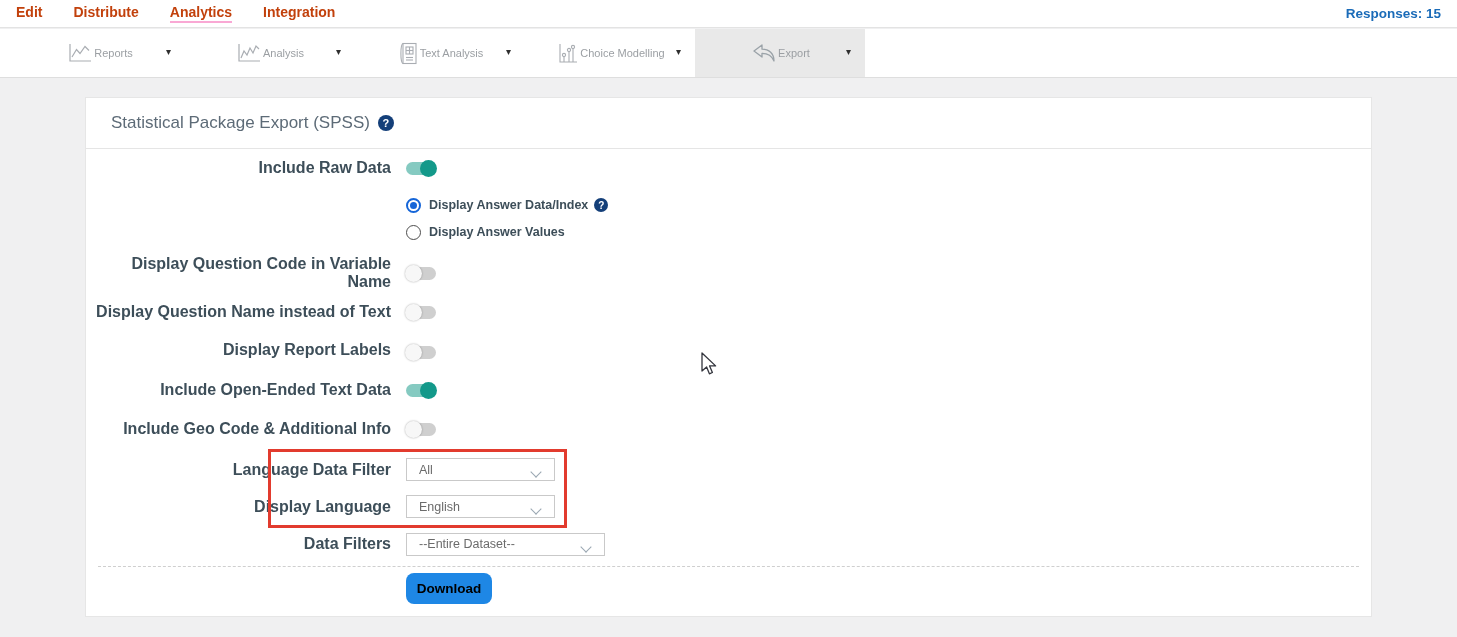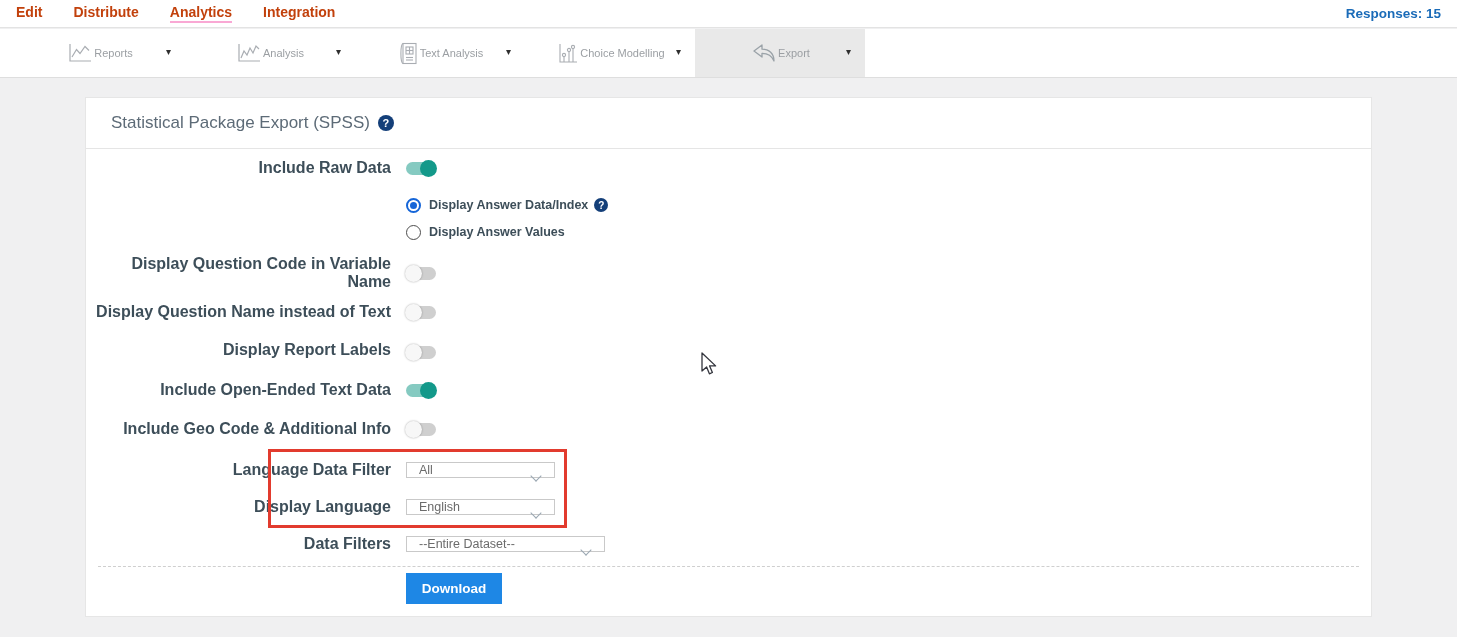--- a/index.html
+++ b/index.html
@@ -51,31 +51,31 @@
 
   
   .radio { width:15px; height:15px; border-radius:50%; margin-right:8px; cursor:pointer; flex:none; }
   .radio.sel { border:2px solid #1565d8; position:relative; }
   .radio.sel::after { content:""; position:absolute; left:2px; top:2px; width:7px; height:7px;
                       border-radius:50%; background:#1565d8; }
   .radio.unsel { border:1px solid #4d4d4d; }
   .radio-label { font-size:12.5px; font-weight:bold; color:#3d4e59; }
 
   
-  .dd { position:relative; height:16px; border:1px solid #c9c9c9; background:#fff; display:flex;
+  .dd { position:relative; height:23px; border:1px solid #c9c9c9; background:#fff; display:flex;
         align-items:center; cursor:pointer; }
   .dd .val { margin-left:12px; font-size:12.5px; color:#6b6b6b; }
   .chev { position:absolute; right:14px; top:9px; width:8px; height:8px;
           border-right:1.6px solid #9aa7b2; border-bottom:1.6px solid #9aa7b2; transform:rotate(45deg); }
 
   .dashed-sep { position:absolute; left:12px; right:12px; top:468px; border-top:1px dashed #cfcfcf; }
 
-  .download-btn { position:absolute; left:320px; top:475px; width:96px; height:31px; background:#1e87e5;
-                  color:#ffffff; font-family:"Liberation Sans", sans-serif; font-size:13.5px; font-weight:bold;
-                  border:none; border-radius:0; cursor:pointer; }
+  .download-btn { position:absolute; left:320px; top:475px; width:86px; height:31px; background:#1e87e5;
+                  color:#000000; font-family:"Liberation Sans", sans-serif; font-size:13.5px; font-weight:bold;
+                  border:none; border-radius:8px; cursor:pointer; }
 
   .annotation { position:absolute; left:182px; top:351px; width:299px; height:79px;
                 border:3px solid #e23b2e; pointer-events:none; }
 
   .cursor { position:absolute; left:700px; top:352px; pointer-events:none; }
 </style>
 </head>
 <body>
 
 <div class="topnav">

